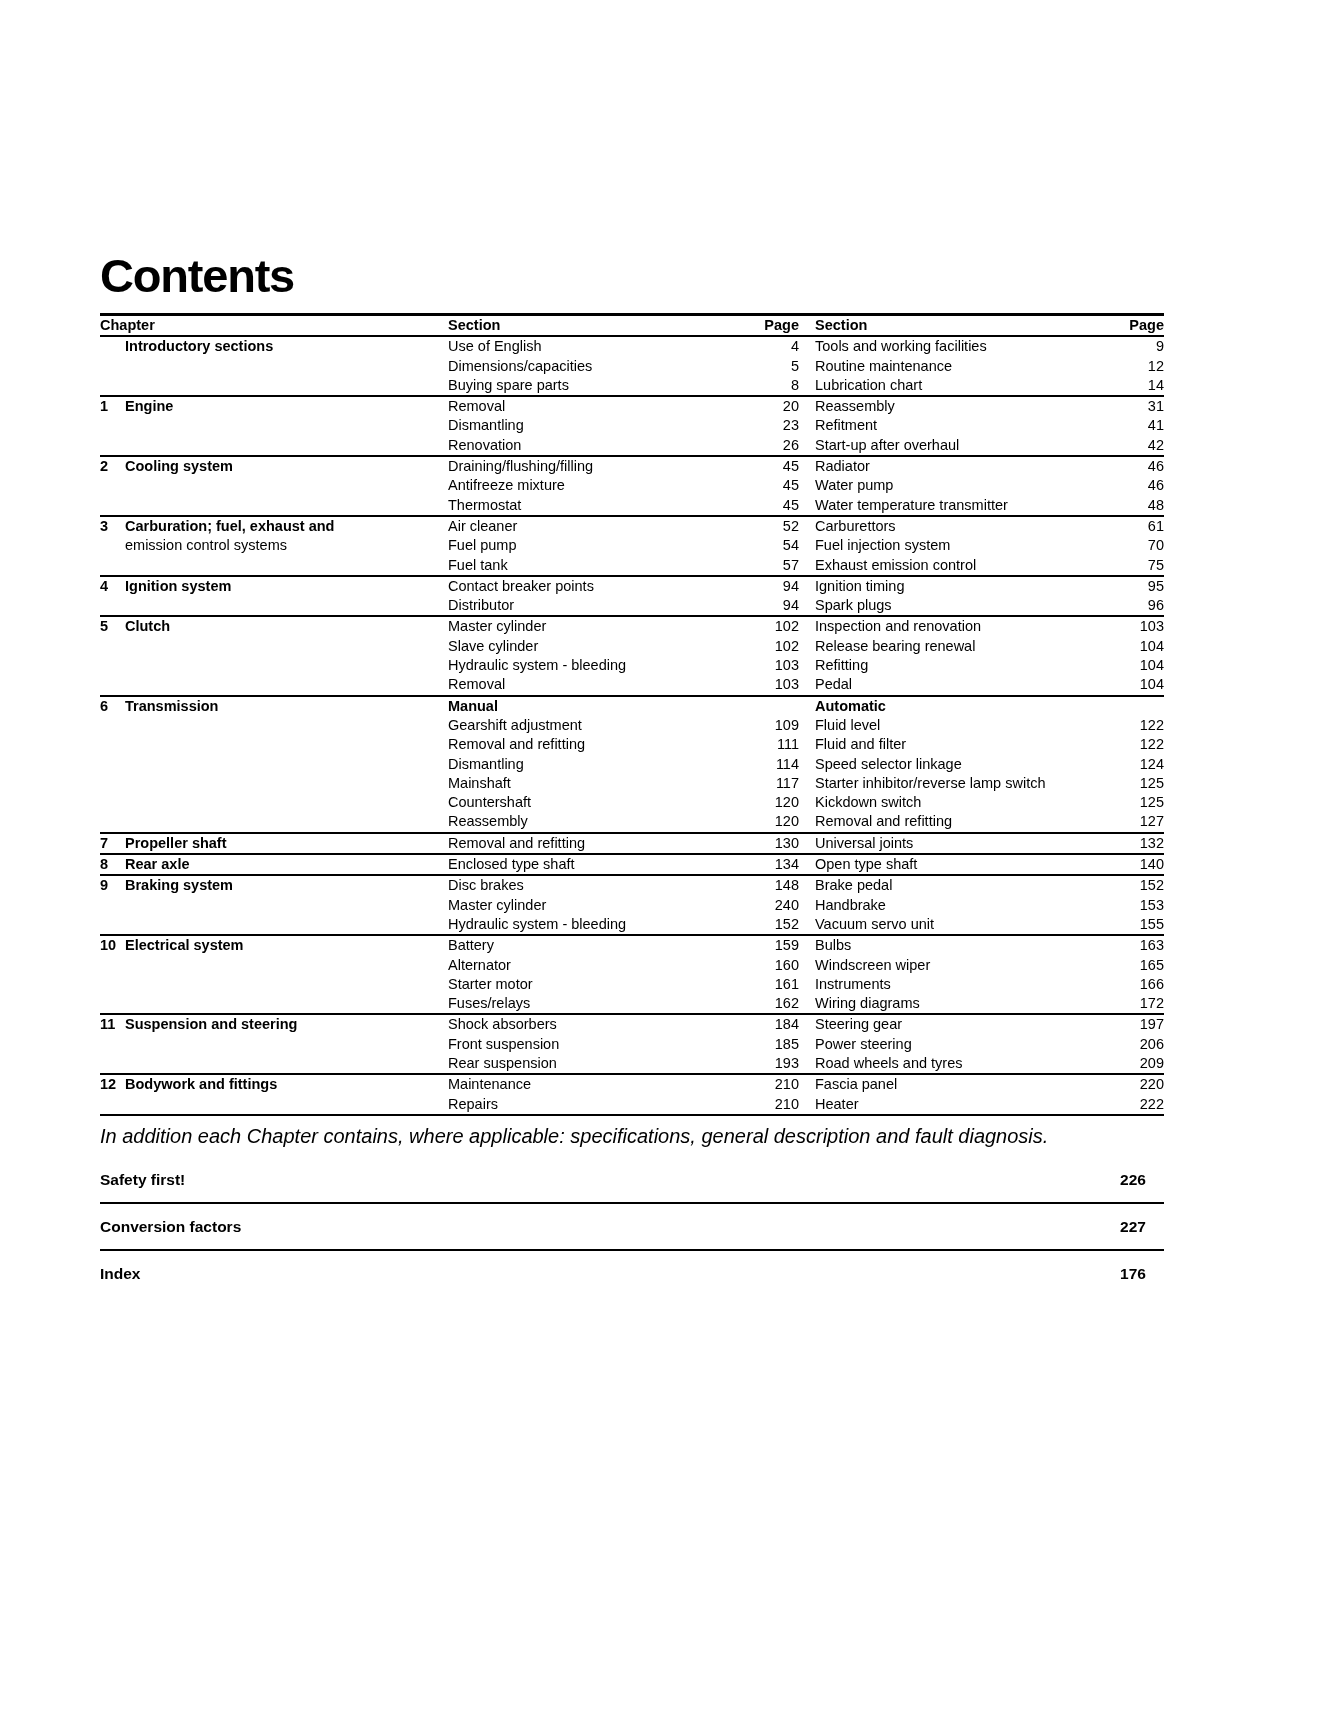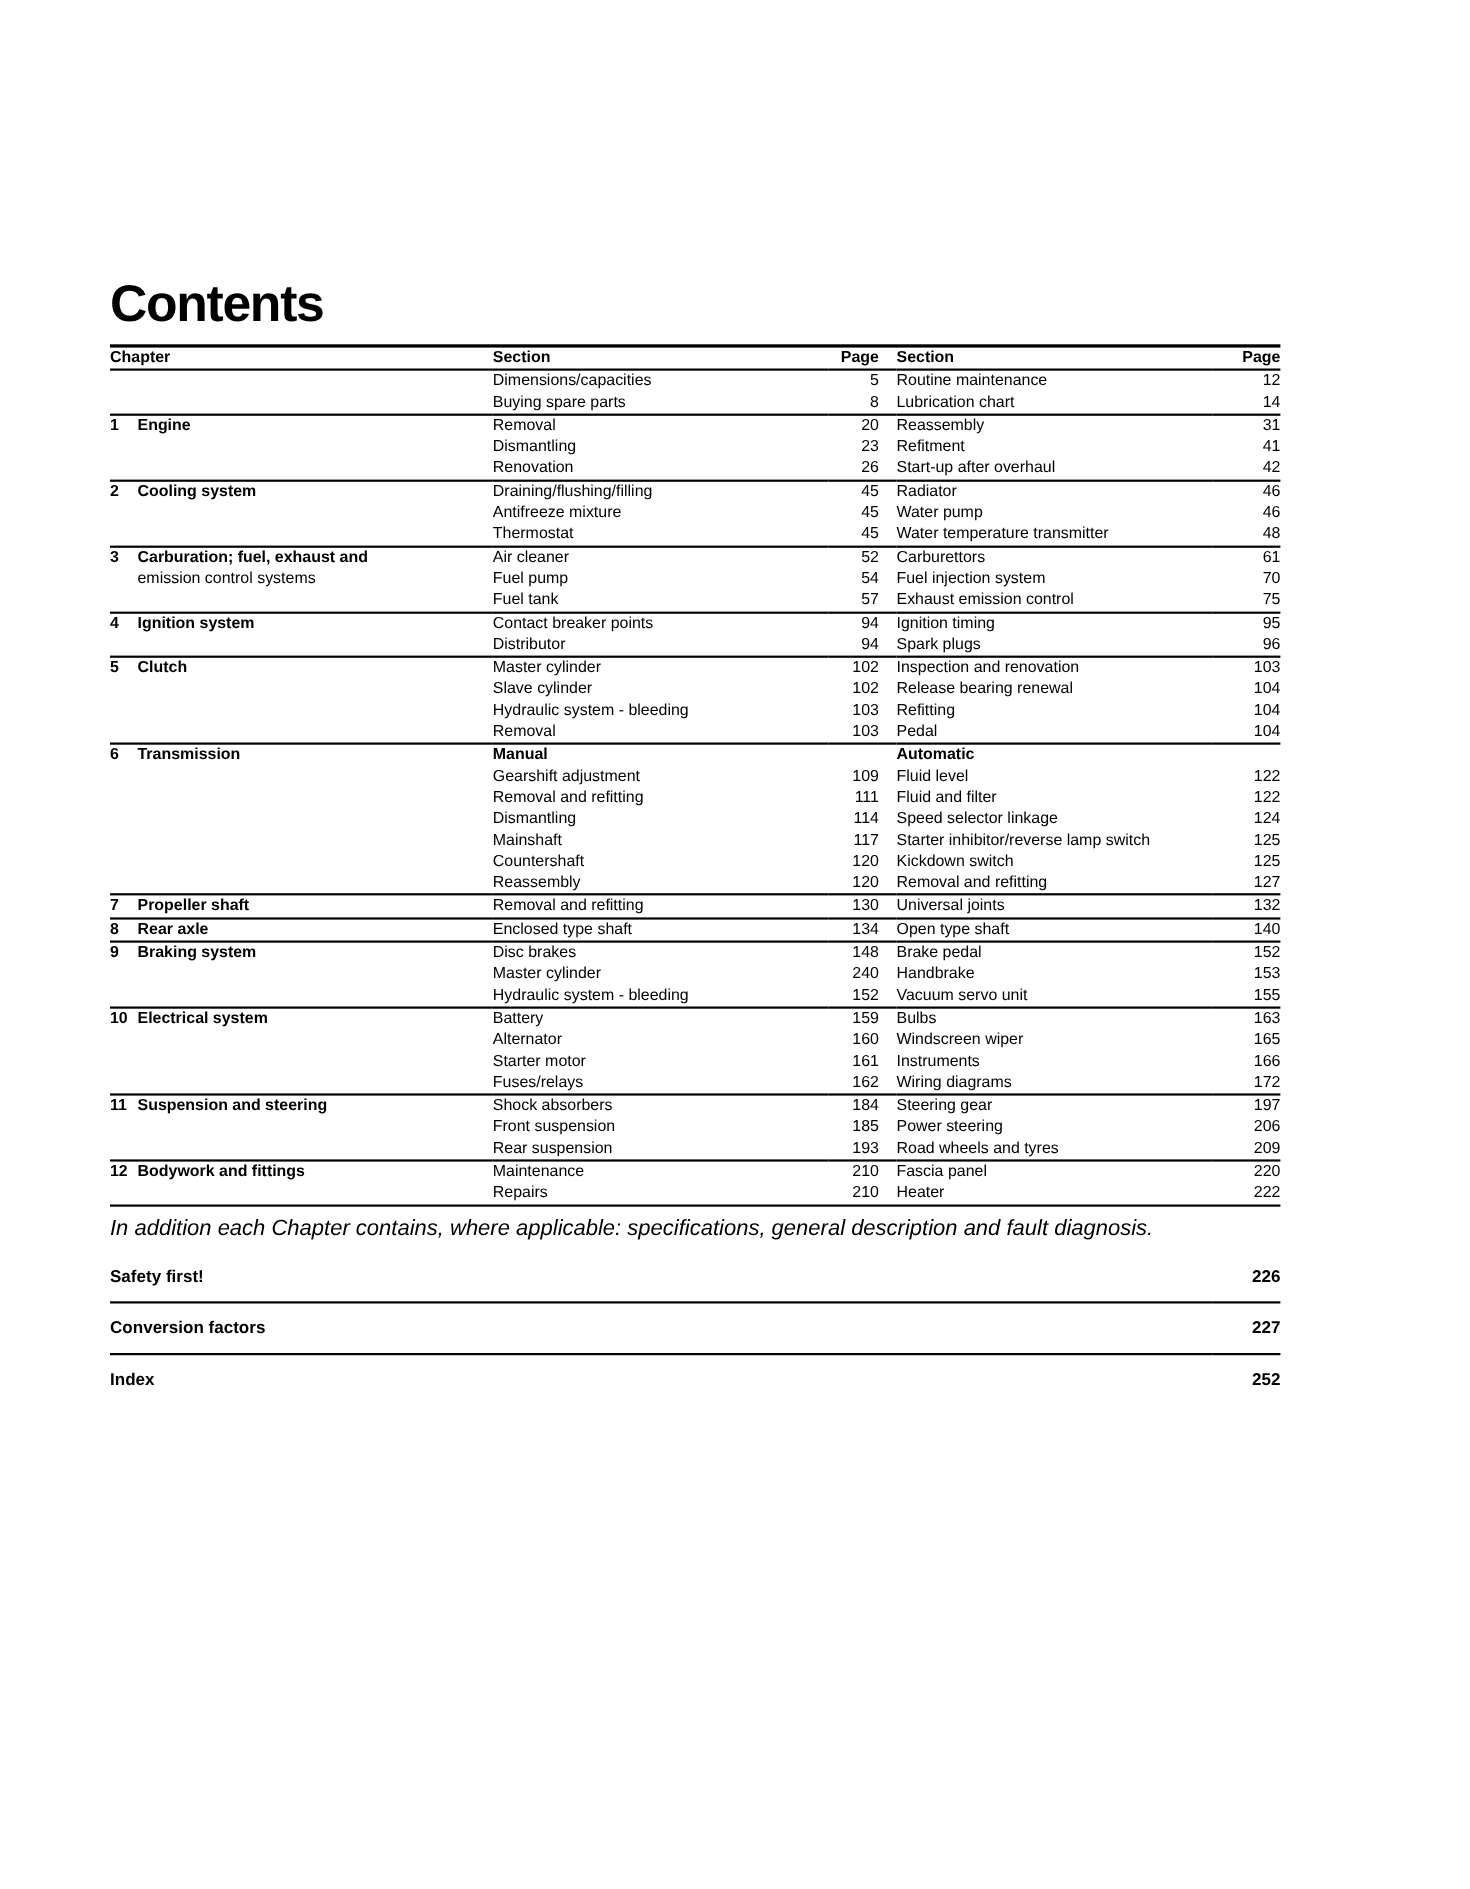--- a/index.html
+++ b/index.html
@@ -107,21 +107,21 @@
     table-layout: fixed;
   }
   table.foot col.f-label { width: 1002px; }
   table.foot col.f-page  { width: 62px; }
   table.foot td {
     font-size: 15.5px;
     font-weight: bold;
     padding: 14px 0 13px 0;
     vertical-align: top;
   }
-  table.foot td.fpage { text-align: right; }
+  table.foot td.fpage { text-align: center; }
   table.foot tr.fsep td {
     border-top: 2.5px solid #000;
     height: 0; padding: 0; font-size: 0; line-height: 0;
   }
 </style>
 </head>
 <body>
 
 <div class="page">
   <div class="content">
@@ -144,20 +144,27 @@
           <td>Section</td>
           <td class="pg">Page</td>
           <td>Section</td>
           <td class="pg2">Page</td>
         </tr>
       </thead>
       <tbody id="toc-body">
           <tr class="sep">
             <td colspan="5"></td>
           </tr>
+          <tr class="grp">
+            <td class="chapter"><span class="chapnum"></span><span class="chapname">Introductory sections</span></td>
+            <td>Use of English</td>
+            <td class="pg">4</td>
+            <td>Tools and working facilities</td>
+            <td class="pg2">9</td>
+          </tr>
           <tr>
             <td>&nbsp;</td>
             <td>Dimensions/capacities</td>
             <td class="pg">5</td>
             <td>Routine maintenance</td>
             <td class="pg2">12</td>
           </tr>
           <tr>
             <td>&nbsp;</td>
             <td>Buying spare parts</td>
@@ -474,19 +481,19 @@
           </tr>
           <tr>
             <td>Conversion factors</td>
             <td class="fpage">227</td>
           </tr>
           <tr class="fsep">
             <td colspan="2"></td>
           </tr>
           <tr>
             <td>Index</td>
-            <td class="fpage">252</td>
+            <td class="fpage">176</td>
           </tr>
         </tbody>
     </table>
 
   </div>
 </div>
 
 </body></html>

